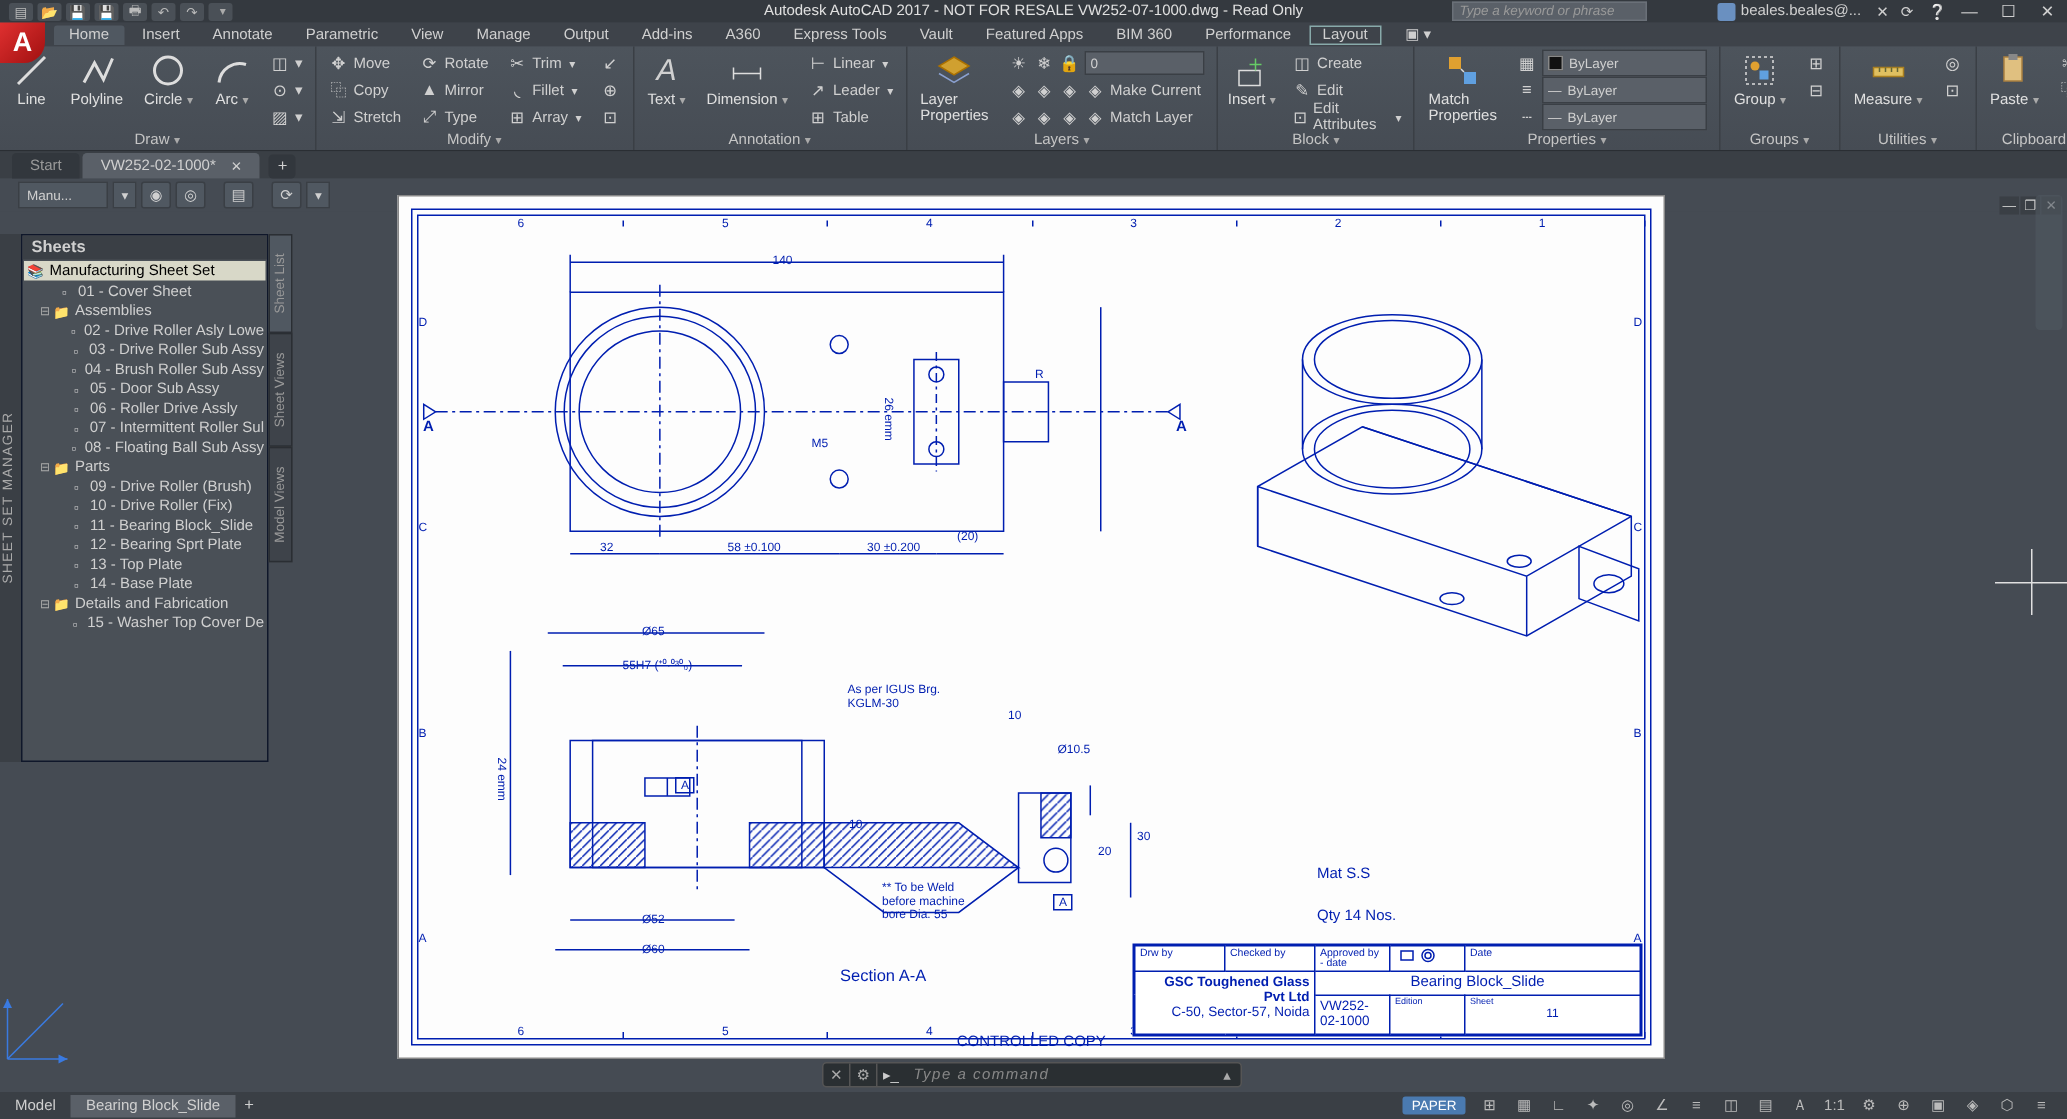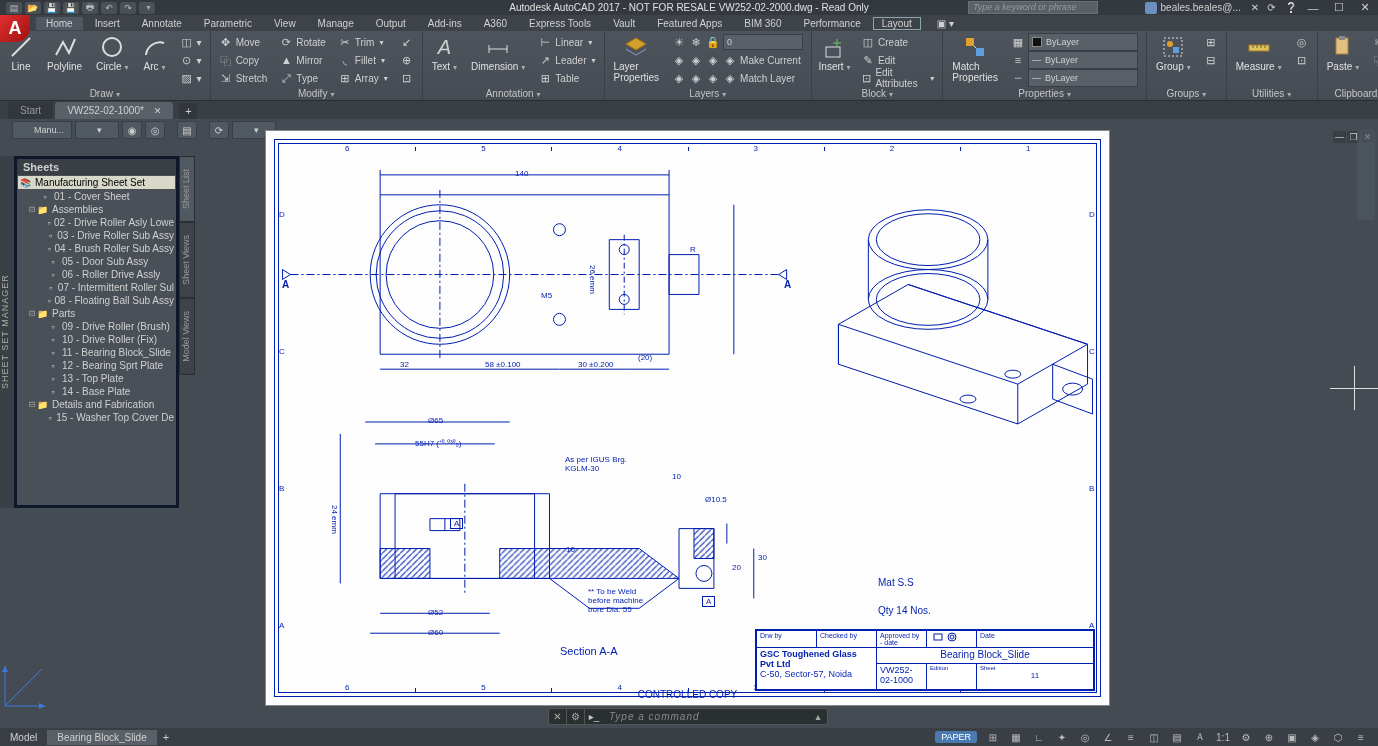--- a/index.html
+++ b/index.html
@@ -42,24 +42,24 @@
 
 .filetabs { height: 18px; background: #3a3f45; display: flex; align-items: flex-end; padding-left: 8px; gap: 2px; }
 .filetab { height: 17px; padding: 0 12px; font-size: 10px; display: flex; align-items: center; border-radius: 3px 3px 0 0; cursor: pointer; }
 .filetab.active { background: #5a6068; }
 .filetab.inactive { background: #32373d; color: #999; }
 .filetab-plus { width: 18px; height: 16px; display: flex; align-items: center; justify-content: center; background: #32373d; border-radius: 3px; cursor: pointer; margin-left: 4px; }
 
 
 .tbrow { height: 22px; background: #454b53; display: flex; align-items: center; padding: 0 12px; gap: 3px; }
 .tb-btn { width: 20px; height: 18px; display: flex; align-items: center; justify-content: center; background: #505861; border: 1px solid #3a3f45; border-radius: 2px; cursor: pointer; font-size: 10px; }
-.tb-combo { width: 60px; height: 18px; background: #505861; border: 1px solid #3a3f45; font-size: 9px; padding: 0 21px; display: flex; align-items: center; }
-
-
-.sheetpanel { position: absolute; left: 14px; top: 156px; width: 165px; height: 352px; background: #4a5057; border: 3px solid #0f172a; font-size: 10px; }
+.tb-combo { width: 60px; height: 18px; background: #505861; border: 1px solid #3a3f45; font-size: 9px; padding: 0 5px; display: flex; align-items: center; }
+
+
+.sheetpanel { position: absolute; left: 14px; top: 156px; width: 165px; height: 352px; background: #4a5057; border: 1px solid #0f172a; font-size: 10px; }
 .sheetpanel-header { background: #3a3f45; padding: 2px 6px; font-weight: bold; font-size: 11px; }
 .tree { overflow: hidden; }
 .tree-row { display: flex; align-items: center; padding: 1px 2px; cursor: pointer; white-space: nowrap; height: 13px; }
 .tree-row.root { background: #d8d8c8; color: #000; margin: 1px; }
 .tree-ico { width: 12px; height: 10px; margin-right: 3px; display: inline-flex; align-items: center; justify-content: center; font-size: 9px; }
 .tree-exp { width: 10px; display: inline-flex; justify-content: center; color: #aaa; font-size: 8px; }
 .sheet-side-tab { position: absolute; left: 0; top: 156px; width: 14px; height: 352px; background: #3a3f45; writing-mode: vertical-rl; transform: rotate(180deg); font-size: 9px; text-align: center; padding: 6px 0; letter-spacing: 1px; color: #aaa; }
 .panel-side-tabs { position: absolute; left: 179px; top: 156px; width: 16px; display: flex; flex-direction: column; }
 .side-tab { writing-mode: vertical-rl; transform: rotate(180deg); padding: 12px 1px; font-size: 9px; background: #3e434a; border: 1px solid #2a2e33; text-align: center; color: #999; cursor: pointer; }
 
@@ -119,21 +119,21 @@
   <div class="qat">
     <div class="qat-btn">▤</div>
     <div class="qat-btn">📂</div>
     <div class="qat-btn">💾</div>
     <div class="qat-btn">💾</div>
     <div class="qat-btn">🖶</div>
     <div class="qat-btn">↶</div>
     <div class="qat-btn">↷</div>
     <div class="qat-btn dropdown-arrow"></div>
   </div>
-  <div class="title-text">Autodesk AutoCAD 2017 - NOT FOR RESALE    VW252-02-2000.dwg - Read Only</div>
+  <div class="title-text">Autodesk AutoCAD 2017 - NOT FOR RESALE    VW252-07-1000.dwg - Read Only</div>
   <div class="search-box">Type a keyword or phrase</div>
   <div class="user-area">
     <span class="user-icon"></span>
     <span>beales.beales@...</span>
     <span style="margin-left:6px">✕</span>
     <span style="margin-left:4px">⟳</span>
     <span style="margin-left:6px">❔</span>
   </div>
   <div class="window-controls">
     <div class="win-ctrl">—</div>
@@ -732,21 +732,21 @@
         <td style="width:60px">Checked by</td>
         <td style="width:50px">Approved by - date</td>
         <td style="width:50px;text-align:center"><svg width="40" height="10">
                 <rect x="2" y="2" width="8" height="6" fill="none" stroke="#001eb0"></rect>
                 <circle cx="20" cy="5" r="4" fill="none" stroke="#001eb0"></circle>
                 <circle cx="20" cy="5" r="2" fill="none" stroke="#001eb0"></circle>
               </svg></td>
         <td>Date</td>
       </tr>
       <tr>
-        <td colspan="2" rowspan="2" style="text-align:left;font-size:9px">
+        <td colspan="2" rowspan="2" style="text-align:right;font-size:9px">
               <div style="font-weight:bold">GSC Toughened Glass Pvt Ltd</div>
               <div>C-50, Sector-57, Noida</div>
             </td>
         <td colspan="3" style="text-align:center;font-size:10px">Bearing Block_Slide</td>
       </tr>
       <tr>
         <td style="font-size:9px">VW252-02-1000</td>
         <td style="font-size:6px">
               <div>Edition</div>
             </td>

